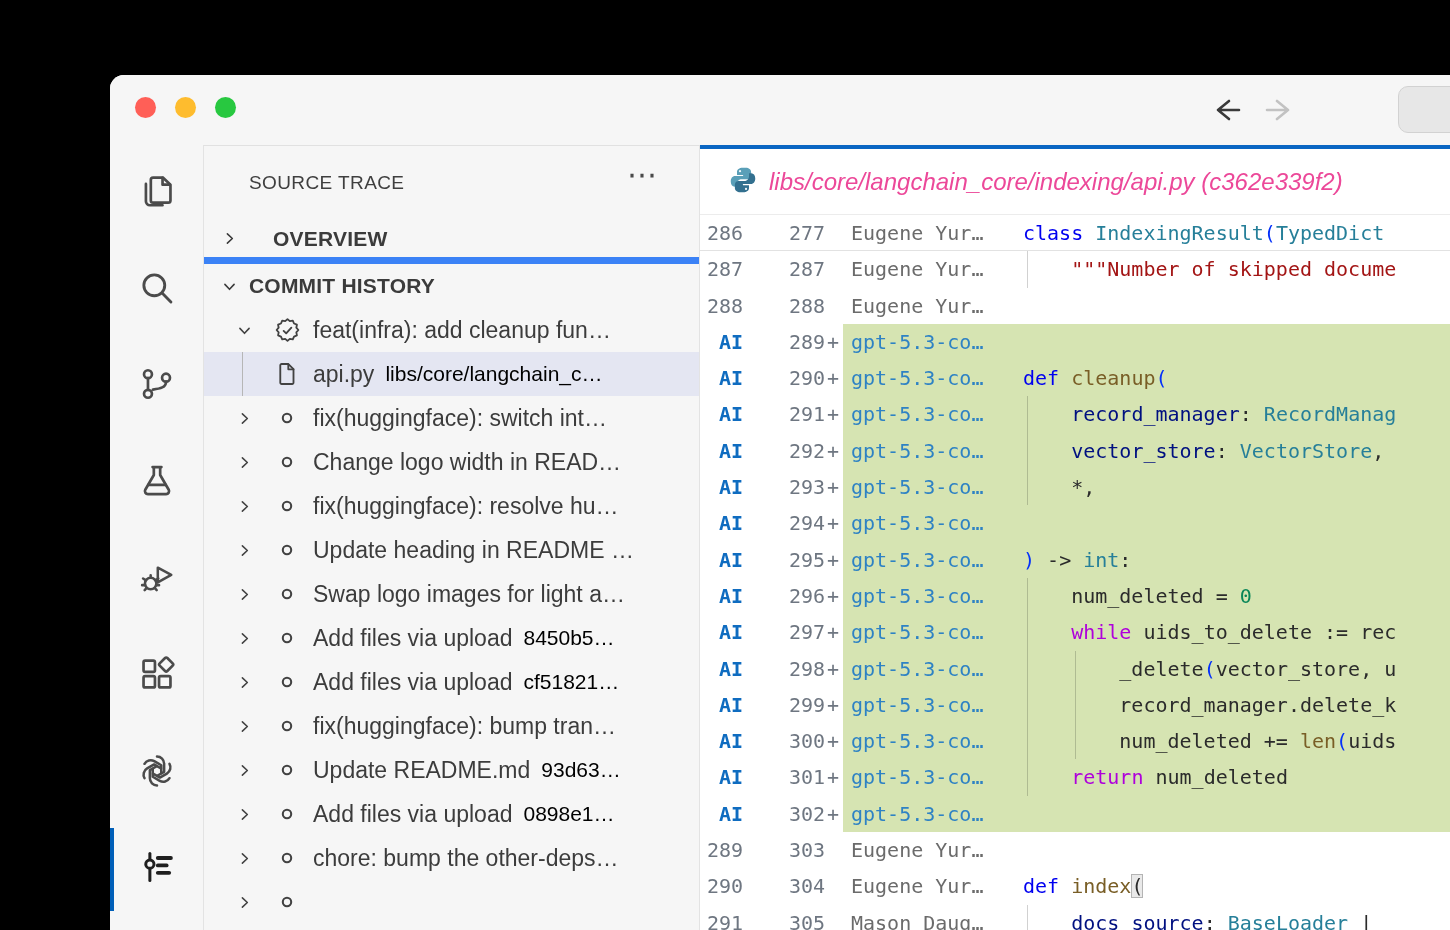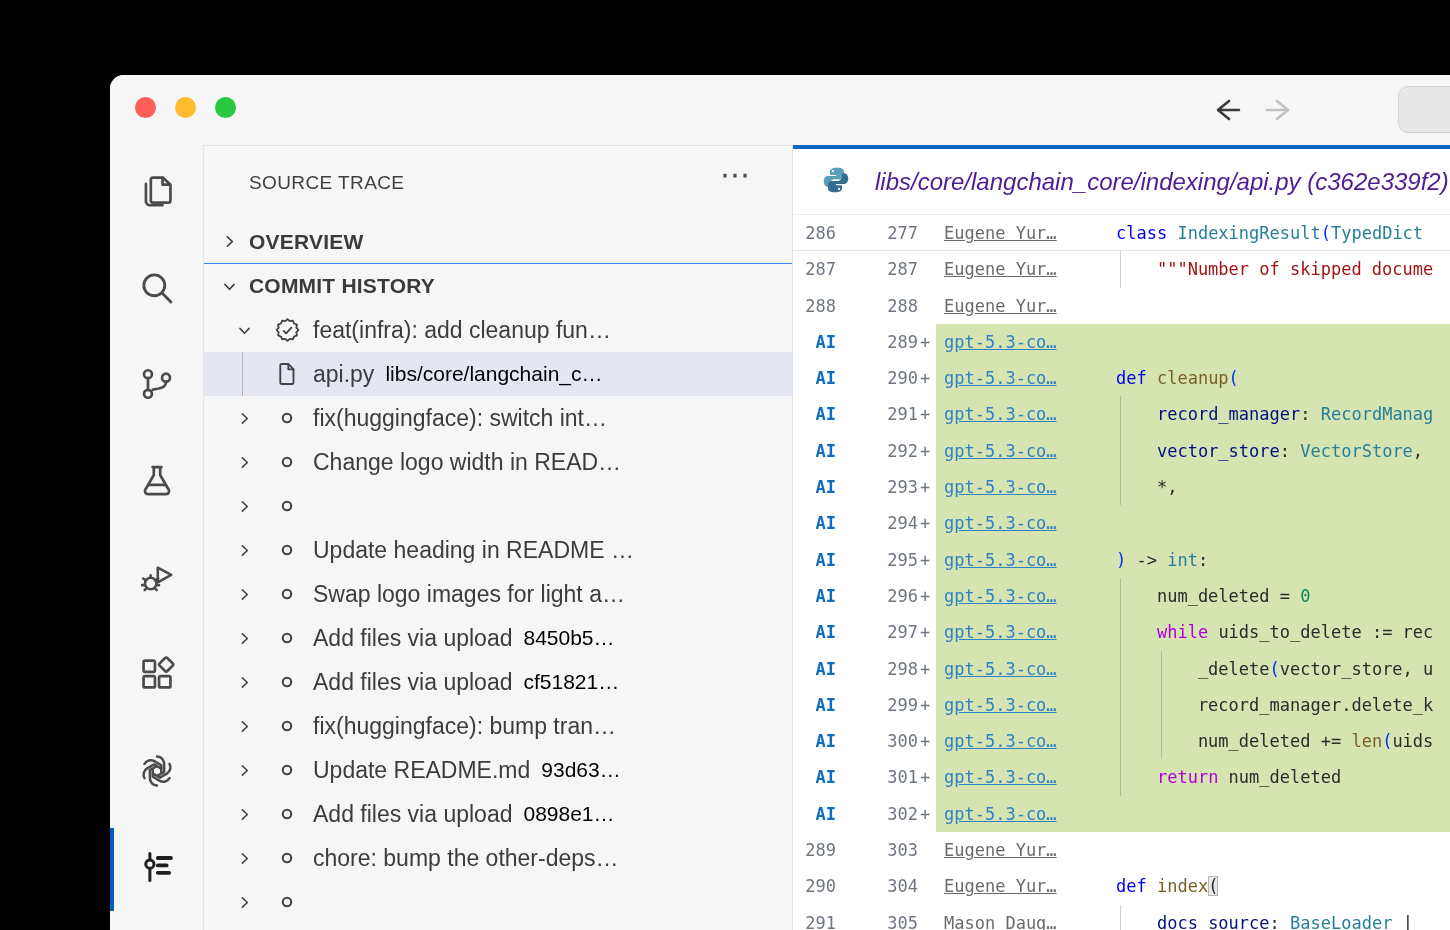--- a/index.html
+++ b/index.html
@@ -24,64 +24,64 @@
 
   .activitybar { width:93px; background:#f6f6f6; flex:none; }
   .act-item { position:relative; height:96.6px; display:flex; align-items:center;
               justify-content:center; color:#4b4b4b; cursor:pointer; }
   .act-item svg { width:38px; height:38px; }
   .act-item.active { color:#1f1f1f; }
   .act-item.active::before { content:""; position:absolute; left:0; top:7px; bottom:7px;
               width:4px; background:var(--activity-accent); }
 
   
-  .panel { width:590px; flex:none; background:#f6f6f6; border-left:1px solid #e3e3e3;
+  .panel { width:497px; flex:none; background:#f6f6f6; border-left:1px solid #e3e3e3;
            border-right:1px solid #e3e3e3; border-top:1px solid #e1e1e1; overflow:hidden; }
   .panel-head { height:74px; display:flex; align-items:center; padding-left:45px; position:relative; }
   .panel-title { font-size:19px; letter-spacing:.4px; color:#3f3f3f; }
   .more-dots { position:absolute; right:40px; top:14px; font-size:30px; color:#4a4a4a;
                letter-spacing:2px; cursor:pointer; line-height:30px; }
   .sect-row { height:44px; display:flex; align-items:center; cursor:pointer; }
   .sect-row .twisty { width:26px; display:flex; justify-content:center; margin-left:12px; color:#3b3b3b; }
   .sect-label { font-size:21px; font-weight:700; color:#3b3b3b; margin-left:7px; letter-spacing:.2px; }
-  .sect-divider { border-bottom:1px solid #3b82f6; }
+  .sect-divider { border-bottom:7px solid #3b82f6;gap:24px; }
 
   .tree-item { height:44px; display:flex; align-items:center; cursor:pointer;
                white-space:nowrap; overflow:hidden; position:relative; }
   .tree-item.selected { background:var(--selection); }
   .tree-item .twisty { width:26px; display:flex; justify-content:center; margin-left:27px;
                color:#424242; flex:none; }
   .tree-item .node-icon { width:34px; display:flex; justify-content:center; margin-left:13px;
                color:#424242; flex:none; }
   .tree-item .label { font-size:23px; color:#3c3c3c; margin-left:9px; }
   .tree-item .desc { font-size:21px; color:#000000; margin-left:11px; }
   .tree-item .indent-guide { position:absolute; left:38px; top:0; bottom:0; width:1px;
                background:#b6b6b6; }
   .tree-item.file .node-icon { margin-left:66px; }
 
   
   .editor { flex:1; position:relative; background:#fff; min-width:0; }
   .tab-accent { height:4px; background:var(--accent); }
   .ed-head { height:66px; display:flex; align-items:center; padding-left:28px;
              border-bottom:1px solid #ececec; background:#fff; }
-  .ed-title { font-style:italic; font-size:24px; color:#4c1d95; margin-left:24px; white-space:nowrap; }
+  .ed-title { font-style:italic; font-size:24px; color:#ec4899; margin-left:11px; white-space:nowrap; }
   .ed-head svg { flex:none; }
 
   .code { position:absolute; top:70px; left:0; right:0; bottom:0; overflow:hidden;
-          font-family:"DejaVu Sans Mono", monospace; font-size:17px; }
+          font-family:"DejaVu Sans Mono", monospace; font-size:20px; }
   .crow { height:36.3px; line-height:36.3px; display:flex; white-space:pre; cursor:text; }
   .crow.sticky { border-bottom:1px solid #e2e2e2; }
   .c-old { width:43px; text-align:right; color:var(--linenum); flex:none; }
   .c-new { width:82px; text-align:right; color:var(--linenum); flex:none; }
   .c-plus { width:18px; color:var(--linenum); flex:none; text-align:left; padding-left:2px; }
   .band { flex:1; display:flex; min-width:0; }
   .crow.ai .band { background:var(--ai-green); }
   .crow.ai .c-old { color:var(--ai-label); font-weight:700; }
   .crow.ai .c-author { color:var(--gpt-author); }
-  .c-author { width:180px; padding-left:8px; color:var(--author); overflow:hidden; flex:none;text-decoration:underline; }
+  .c-author { width:180px; padding-left:8px; color:var(--author); overflow:hidden; flex:none; }
   .c-code { flex:1; position:relative; min-width:0; overflow:hidden; }
   .guide { position:absolute; top:0; bottom:0; width:1px; background:rgba(0,0,0,.18); }
 
   .s-plain { color:var(--tok-plain); }
   .s-kw    { color:var(--tok-kw); }
   .s-type  { color:var(--tok-type); }
   .s-str   { color:var(--tok-str); }
   .s-param { color:var(--tok-param); }
   .s-fn    { color:var(--tok-fn); }
   .s-num   { color:var(--tok-num); }
@@ -266,20 +266,21 @@
     <span class="twisty">
               <svg viewBox="0 0 24 24" fill="none" stroke="currentColor" stroke-width="2.2" stroke-linecap="round" stroke-linejoin="round" width="17" height="17">
                 <path d="M9 5.5 L16 12 L9 18.5"></path>
               </svg>
             </span>
     <span class="node-icon">
               <svg viewBox="0 0 24 24" fill="none" stroke="currentColor" stroke-width="3.1" stroke-linecap="round" stroke-linejoin="round" width="16" height="16">
                 <circle cx="12" cy="12" r="6.3"></circle>
               </svg>
             </span>
+    <span class="label">fix(huggingface): resolve hu…</span>
 
   </div>
           <div class="tree-item">
     <span class="twisty">
               <svg viewBox="0 0 24 24" fill="none" stroke="currentColor" stroke-width="2.2" stroke-linecap="round" stroke-linejoin="round" width="17" height="17">
                 <path d="M9 5.5 L16 12 L9 18.5"></path>
               </svg>
             </span>
     <span class="node-icon">
               <svg viewBox="0 0 24 24" fill="none" stroke="currentColor" stroke-width="3.1" stroke-linecap="round" stroke-linejoin="round" width="16" height="16">

